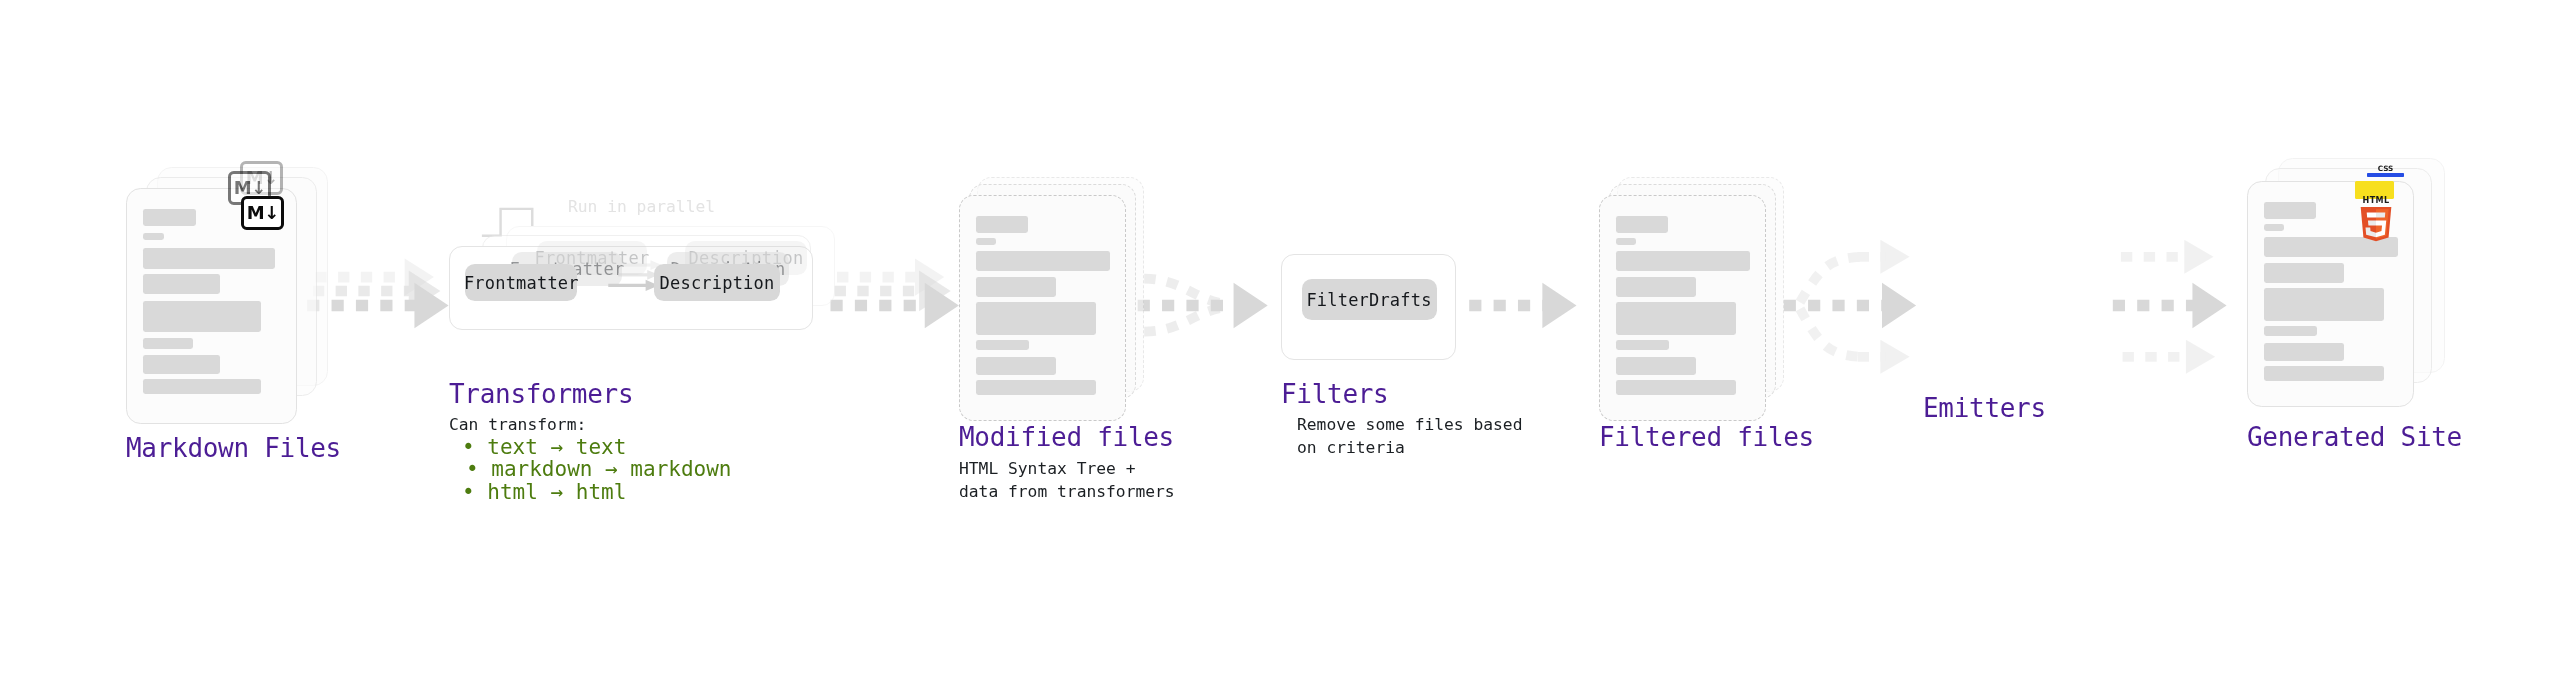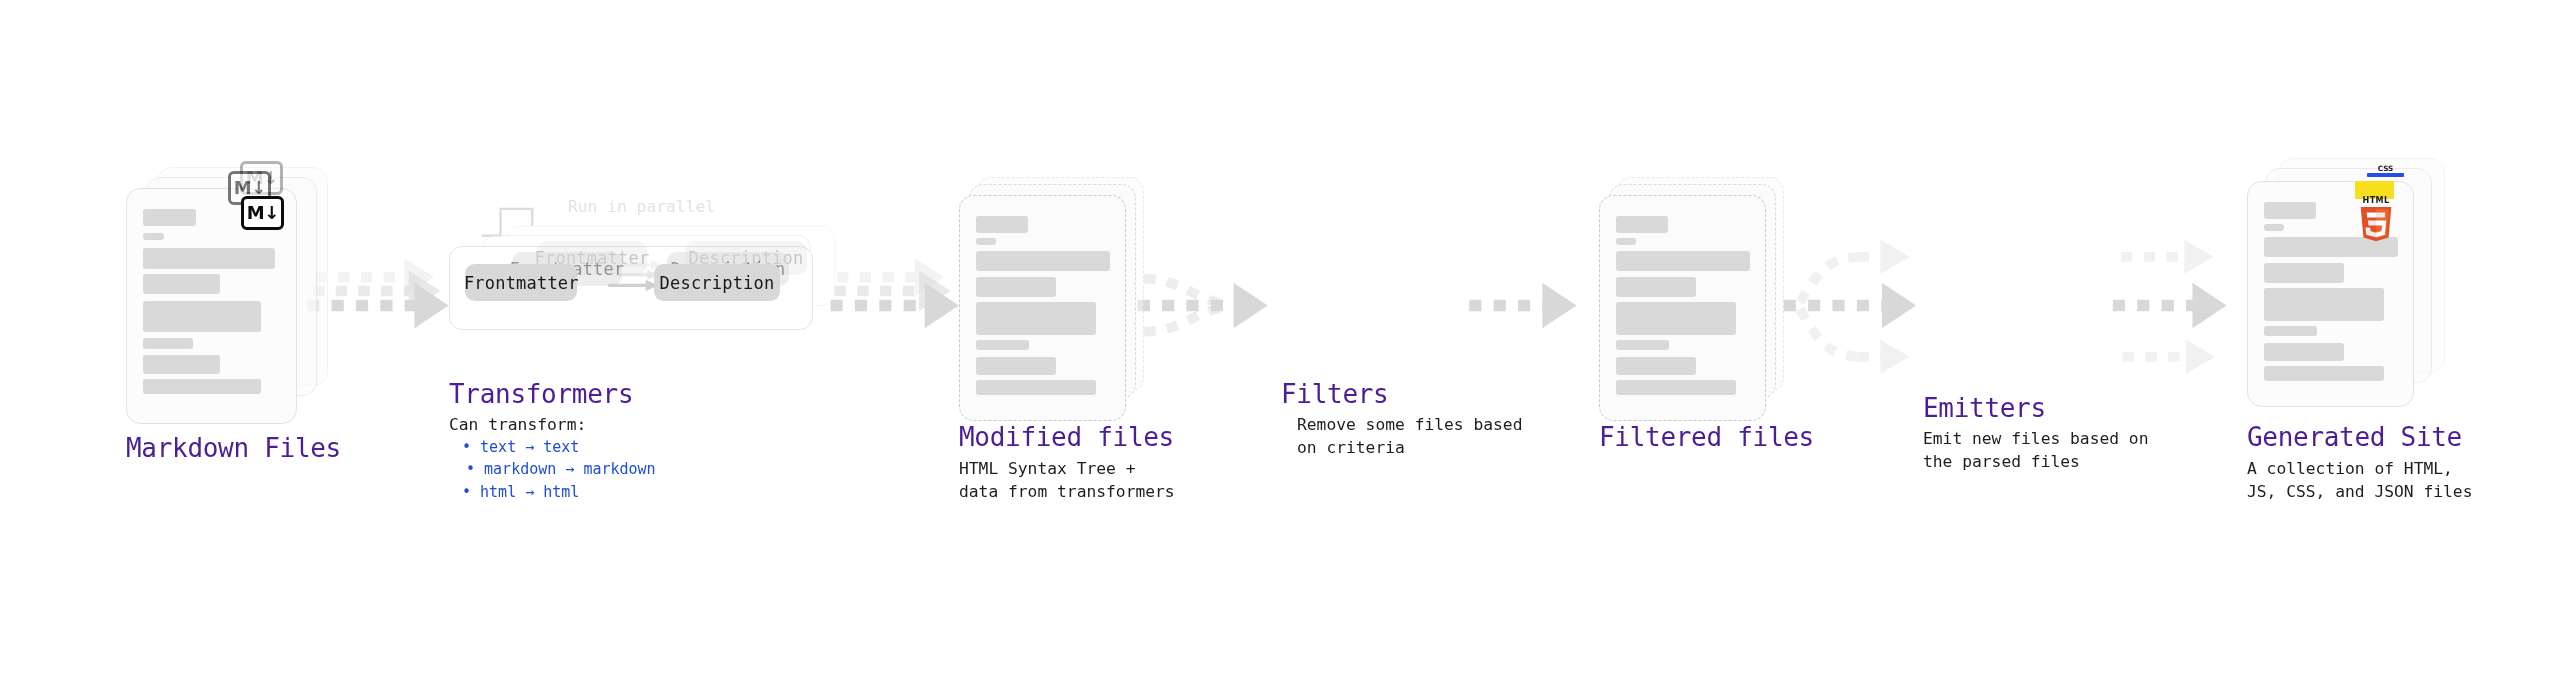--- a/index.html
+++ b/index.html
@@ -64,21 +64,21 @@
   
   .caption{
     position:absolute;font-size:26px;letter-spacing:-0.3px;color:#4c1d95;white-space:nowrap;
   }
   .subcap{
     position:absolute;font-size:16.3px;line-height:23px;color:#1b1f23;white-space:pre;
   }
   .note-parallel{
     position:absolute;font-size:16.3px;color:#e3e3e3;white-space:nowrap;
   }
-  .bullets{position:absolute;font-size:15px;line-height:23px;color:#1d4ed8;white-space:pre;}
+  .bullets{position:absolute;font-size:21px;line-height:23px;color:#4d7c0f;white-space:pre;}
 
   svg{overflow:visible;display:block;}
   .svg-layer{position:absolute;left:0;top:0;width:2576px;height:681px;pointer-events:none;}
 </style>
 </head>
 <body>
 
 <div class="stage">
 
   <svg class="svg-layer" viewBox="0 0 3170 838">
@@ -236,20 +236,23 @@
       <div class="skel" style="left:16.3px;top:106px;width:120px;height:32.5px;"></div>
       <div class="skel" style="left:16.3px;top:144px;width:53px;height:9.8px;"></div>
       <div class="skel" style="left:16.3px;top:161px;width:80px;height:18px;"></div>
       <div class="skel" style="left:16.3px;top:184px;width:120px;height:14.6px;"></div>
     </div>
   </div>
   <div class="caption" style="left:959px;top:422px;">Modified files</div>
   <div class="subcap" style="left:959px;top:457px;">HTML Syntax Tree +
 data from transformers</div>
 
+  <div class="groupbox" style="left:1281px;top:254px;width:175px;height:106px;">
+    <div class="pill" style="left:19.5px;top:24.4px;width:135px;height:41px;">FilterDrafts</div>
+  </div>
   <div class="caption" style="left:1281px;top:379px;">Filters</div>
   <div class="subcap" style="left:1281px;top:413px;margin-left:16px;">Remove some files based
 on criteria</div>
 
   <div class="docstack" style="left:1599px;top:177px;">
     <div class="sheet dashed ghost1" style="left:18px;top:0px;width:167px;height:215px;"></div>
     <div class="sheet dashed ghost2" style="left:9.8px;top:7.3px;width:167px;height:215px;"></div>
     <div class="sheet dashed" style="left:0px;top:18px;width:167px;height:226px;">
       <div class="skel" style="left:16.3px;top:20.3px;width:52px;height:16.3px;"></div>
       <div class="skel" style="left:16.3px;top:42px;width:19.5px;height:6.5px;"></div>
@@ -257,22 +260,20 @@
       <div class="skel" style="left:16.3px;top:81px;width:80px;height:19.5px;"></div>
       <div class="skel" style="left:16.3px;top:106px;width:120px;height:32.5px;"></div>
       <div class="skel" style="left:16.3px;top:144px;width:53px;height:9.8px;"></div>
       <div class="skel" style="left:16.3px;top:161px;width:80px;height:18px;"></div>
       <div class="skel" style="left:16.3px;top:184px;width:120px;height:14.6px;"></div>
     </div>
   </div>
   <div class="caption" style="left:1599px;top:422px;">Filtered files</div>
 
   <div class="caption" style="left:1923px;top:393px;">Emitters</div>
-  <div class="subcap" style="left:1923px;top:427px;">Emit new files based on
-the parsed files</div>
 
   <div class="docstack" style="left:2247px;top:158px;">
     <div class="sheet solid ghost1" style="left:31px;top:0px;width:167px;height:215px;"></div>
     <div class="sheet solid ghost2" style="left:18px;top:9.8px;width:167px;height:215px;"></div>
     <div class="sheet solid" style="left:0px;top:23px;width:167px;height:226px;">
       <div class="skel" style="left:16.3px;top:20.3px;width:52px;height:16.3px;"></div>
       <div class="skel" style="left:16.3px;top:42px;width:19.5px;height:6.5px;"></div>
       <div class="skel" style="left:16.3px;top:55px;width:134px;height:20.3px;"></div>
       <div class="skel" style="left:16.3px;top:81px;width:80px;height:19.5px;"></div>
       <div class="skel" style="left:16.3px;top:106px;width:120px;height:32.5px;"></div>
@@ -292,17 +293,15 @@
       <svg viewBox="0 0 52 62" width="42" height="50">
         <text x="26" y="11" text-anchor="middle" font-family="DejaVu Sans, sans-serif" font-size="10" font-weight="700" fill="#1a1a1a" letter-spacing="0.5">HTML</text>
         <path d="M7,16 L45,16 L41.6,54 L26,58.5 L10.4,54 Z" fill="#e34f26"></path>
         <path d="M26,19 L26,55.6 L38.8,51.9 L41.7,19 Z" fill="#ef652a"></path>
         <path d="M26,23 L14.5,23 L15,29 L26,29 L26,23 Z M26,33 L26,39 L33.5,39 L32.8,46 L26,47.9 L26,53.5 L37,50.5 L38.7,33 Z" fill="#ffffff"></path>
         <path d="M26,23 L26,29 L37,29 L37.5,23 Z M26,33 L16,33 L16.6,39 L26,39 Z M26,47.9 L19.2,46 L18.8,41.5 L13,41.5 L13.8,50.5 L26,53.5 Z" fill="#ebebeb"></path>
       </svg>
     </div>
   </div>
   <div class="caption" style="left:2247px;top:422px;">Generated Site</div>
-  <div class="subcap" style="left:2247px;top:457px;">A collection of HTML,
-JS, CSS, and JSON files</div>
 
 </div>
 
 
 </body></html>

